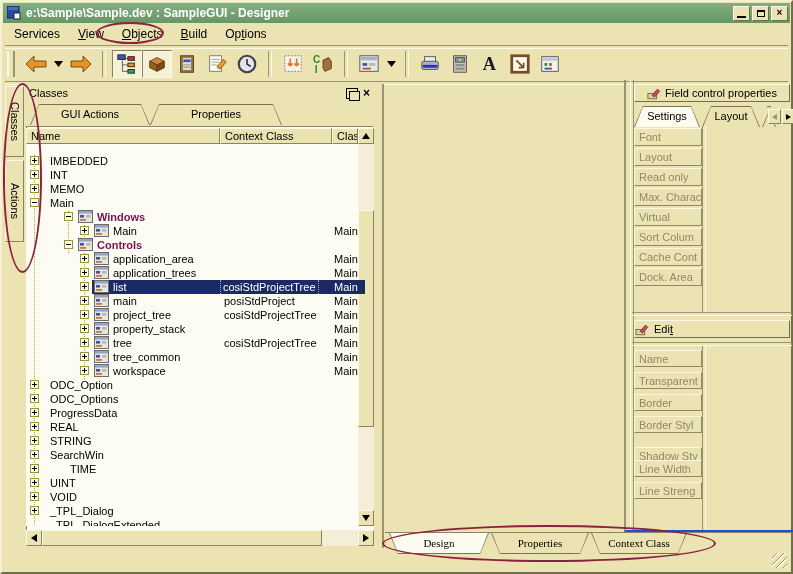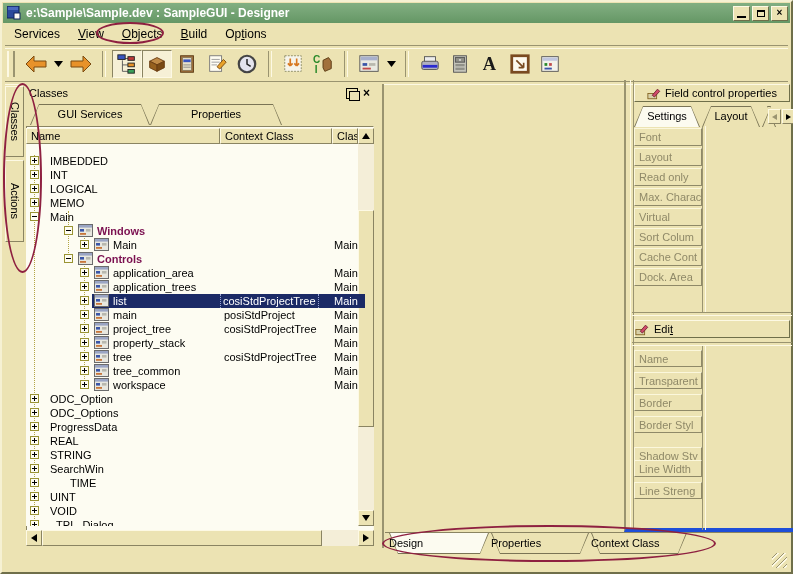--- a/index.html
+++ b/index.html
@@ -67,21 +67,21 @@
     clip-path:polygon(8px 0,calc(100% - 8px) 0,100% 100%,0 100%);background:#ece3b3;}
   .tab-top.white .shape:after{background:#fcfbf0;}
   .tab-top .lbl{position:relative;z-index:1;display:block;text-align:center;line-height:20px;}
   
   .tab-bot{position:absolute;height:21px;}
   .tab-bot .shape{position:absolute;inset:0;
     clip-path:polygon(0 0,100% 0,calc(100% - 9px) 100%,9px 100%);background:#7a7455;}
   .tab-bot .shape:after{content:"";position:absolute;left:1px;right:1px;top:0;bottom:1px;
     clip-path:polygon(0 0,100% 0,calc(100% - 8px) 100%,8px 100%);background:#ece3b3;}
   .tab-bot.white .shape:after{background:#fcfbf0;}
-  .tab-bot .lbl{position:relative;z-index:1;display:block;line-height:20px;}
+  .tab-bot .lbl{position:relative;z-index:1;display:block;text-align:center;line-height:20px;font-family:Liberation Serif, serif;}
   
   .cp-frame{position:absolute;left:2px;top:42px;width:348px;height:420px;
     border:1px solid;border-color:#8a8462 #fdf9e4 #fdf9e4 #8a8462;box-sizing:border-box;
     background:#fdfcf2;}
   .col-header{position:absolute;left:2px;top:44px;width:332px;height:16px;display:flex;}
   .col-cell{background:#ece3b3;border:1px solid;
     border-color:#fdf9e4 #8a8462 #8a8462 #fdf9e4;box-sizing:border-box;
     padding-left:4px;line-height:14px;overflow:hidden;white-space:nowrap;}
   .tree{position:absolute;left:2px;top:60px;width:339px;height:382px;background:#fdfcf2;
     overflow:hidden;padding-top:10px;box-sizing:border-box;}
@@ -111,21 +111,21 @@
   .hscroll{position:absolute;left:2px;top:446px;width:348px;height:16px;background:#f4eed8;}
   .arr{width:0;height:0;}
   .arr.up{border-left:4px solid transparent;border-right:4px solid transparent;border-bottom:6px solid #000;}
   .arr.down{border-left:4px solid transparent;border-right:4px solid transparent;border-top:6px solid #000;}
   .arr.left{border-top:4px solid transparent;border-bottom:4px solid transparent;border-right:6px solid #000;}
   .arr.right{border-top:4px solid transparent;border-bottom:4px solid transparent;border-left:6px solid #000;}
   .arr.gray{border-right-color:#9a9470;}
   
   .right-panel{position:absolute;left:622px;top:78px;width:170px;height:452px;
     border-left:2px solid #9a9470;box-sizing:border-box;
-    border-bottom:4px solid #1d4ed8;}
+    border-bottom:2px solid #1d4ed8;}
   .rp-inner-line{position:absolute;left:4px;top:0;bottom:0;width:2px;
     border-left:1px solid #fdf9e4;border-right:1px solid #9a9470;}
   .fcp-btn{position:absolute;left:8px;top:4px;width:156px;height:18px;background:#ece3b3;
     border:1px solid;border-color:#fdf9e4 #6f6f4a #6f6f4a #fdf9e4;box-sizing:border-box;
     display:flex;align-items:center;justify-content:center;gap:4px;}
   .prop-btn{position:absolute;left:8px;width:68px;height:18px;background:#ece3b3;
     border:1px solid;border-color:#fbf7dc #8f8968 #8f8968 #fbf7dc;box-sizing:border-box;
     color:#8f8968;padding:2px 0 0 4px;overflow:hidden;white-space:nowrap;}
   .rp-colline{position:absolute;left:76px;width:2px;
     border-left:1px solid #9a9470;border-right:1px solid #fdf9e4;}
@@ -352,21 +352,21 @@
 
   <div class="classes-panel">
     <div class="cp-header">
       <span class="t">Classes</span>
       <span class="cp-float"></span>
       <span class="cp-close">×</span>
     </div>
 
     <div class="tab-top" style="left:6px;top:20px;width:120px">
       <span class="shape"></span>
-      <span class="lbl">GUI Services</span>
+      <span class="lbl">GUI Actions</span>
     </div>
     <div class="tab-top" style="left:126px;top:20px;width:132px">
       <span class="shape"></span>
       <span class="lbl">Properties</span>
     </div>
 
     <div class="cp-frame"></div>
 
     <div class="col-header">
       <span class="col-cell" style="width:194px">Name</span>
@@ -379,24 +379,20 @@
         <div class="guide" style="left: 42px; top: 67px; height: 42px;"></div>
         <div class="guide" style="left: 58px; top: 81px; height: 14px;"></div>
         <div class="guide" style="left: 58px; top: 109px; height: 126px;"></div>
         <div class="tree-row">
           <span class="exp plus" style="left: 4px;"></span>
           <span class="tlabel" style="left: 24px;">IMBEDDED</span>
         </div>
         <div class="tree-row">
           <span class="exp plus" style="left: 4px;"></span>
           <span class="tlabel" style="left: 24px;">INT</span>
-        </div>
-        <div class="tree-row">
-          <span class="exp plus" style="left: 4px;"></span>
-          <span class="tlabel" style="left: 24px;">LOGICAL</span>
         </div>
         <div class="tree-row">
           <span class="exp plus" style="left: 4px;"></span>
           <span class="tlabel" style="left: 24px;">MEMO</span>
         </div>
         <div class="tree-row">
           <span class="exp minus" style="left: 4px;"></span>
           <span class="tlabel" style="left: 24px;">Main</span>
         </div>
         <div class="tree-row">

